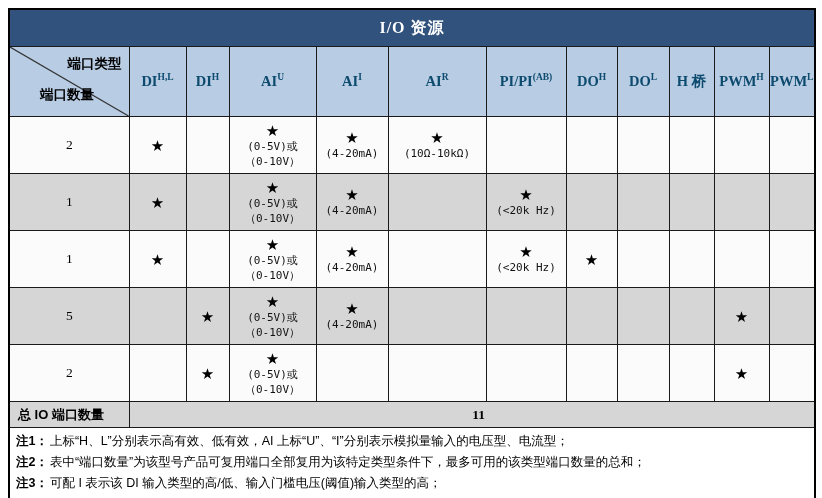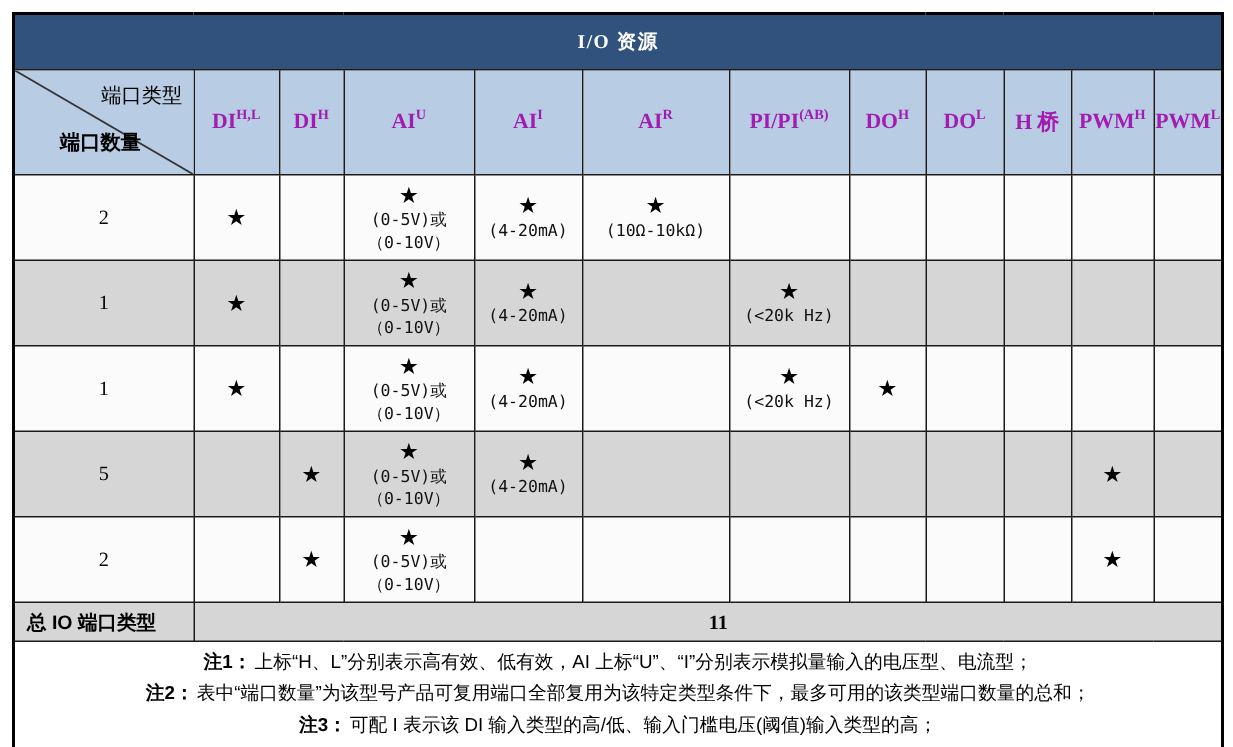--- a/index.html
+++ b/index.html
@@ -24,38 +24,38 @@
     vertical-align: middle;
     overflow: hidden;
   }
   
   .title-row td {
     height: 36px;
     background: #31527D;
     color: #ffffff;
     font-family: "Liberation Serif", serif;
     font-weight: bold;
-    font-size: 13px;
+    font-size: 16px;
     letter-spacing: 1px;
   }
   
   .head-row th { height: 69px; background: #B8CCE4; }
   .type-th {
     font-family: "Liberation Serif", serif;
     font-weight: bold;
     font-size: 14.5px;
-    color: #a21caf;
+    color: #0c4a6e;
   }
   .type-th sup { font-size: 9.5px; vertical-align: super; line-height: 0; }
   
   .corner-cell { position: relative; background: #B8CCE4; }
   .corner-cell svg { position: absolute; left: 0; top: 0; width: 100%; height: 100%; }
   .corner-top {
     position: absolute; top: 8px; right: 7px;
-    font-weight: normal; font-size: 13.5px;
+    font-weight: bold; font-size: 13.5px;
   }
   .corner-bottom {
     position: absolute; bottom: 12px; left: 6px;
     font-weight: bold; font-size: 13.5px; margin-left: 24px;
   }
   
   .row-light td { background: #FBFBFB; }
   .row-gray td  { background: #D6D6D6; }
   .qty-cell {
     font-family: "Liberation Serif", serif;
@@ -75,21 +75,21 @@
   .total-label {
     font-weight: bold; font-size: 13px;
     text-align: left !important; padding-left: 8px !important;
   }
   .total-value {
     font-weight: bold; font-size: 13.5px;
     font-family: "Liberation Serif", serif;
     text-align: left; padding-left: 14px !important;
   }
   
-  .notes-row td { background: #ffffff; text-align: center; padding: 3px 6px 4px 6px; }
+  .notes-row td { background: #ffffff; text-align: left; padding: 3px 6px 4px 6px; }
   .note-line { font-size: 12.5px; line-height: 21px; white-space: nowrap; }
   .note-label { font-weight: bold; margin-right: 2px; }
 </style>
 </head>
 <body>
 
 <div class="page">
   <table class="io-table">
     <colgroup>
       <col style="width:120px">
@@ -252,21 +252,21 @@
           <td></td>
           <td></td>
           <td></td>
           <td></td>
           <td>
             <div class="star">★</div>
           </td>
           <td></td>
         </tr>
         <tr class="total-row">
-        <td class="total-label">总 IO 端口类型</td>
+        <td class="total-label">总 IO 端口数量</td>
         <td class="total-value" colspan="11">11</td>
       </tr>
       <tr class="notes-row">
         <td colspan="12">
           <div class="note-line"><span class="note-label">注1：</span><span>上标“H、L”分别表示高有效、低有效，AI 上标“U”、“I”分别表示模拟量输入的电压型、电流型；</span></div>
           <div class="note-line"><span class="note-label">注2：</span><span>表中“端口数量”为该型号产品可复用端口全部复用为该特定类型条件下，最多可用的该类型端口数量的总和；</span></div>
           <div class="note-line"><span class="note-label">注3：</span><span>可配 I 表示该 DI 输入类型的高/低、输入门槛电压(阈值)输入类型的高；</span></div>
         </td>
       </tr>
     </tbody>

